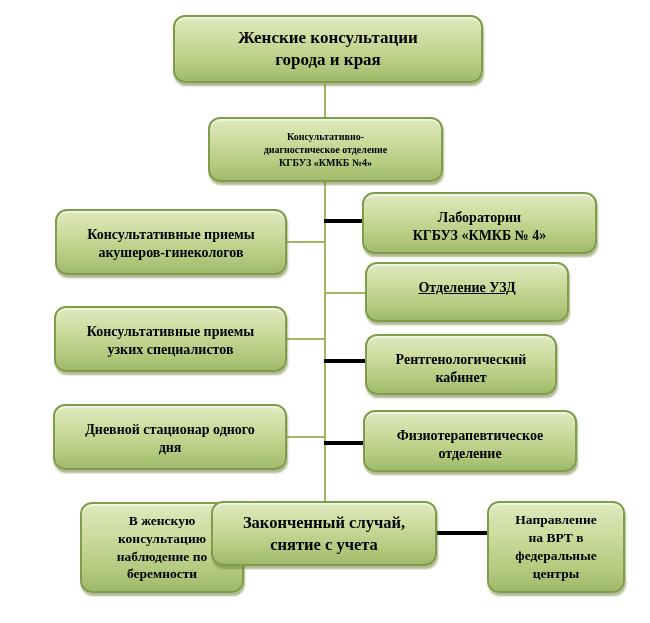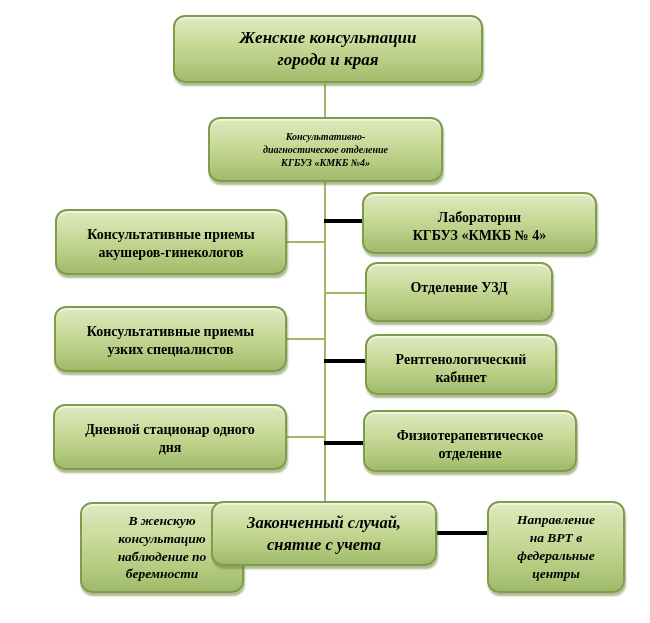--- a/index.html
+++ b/index.html
@@ -24,30 +24,30 @@
     box-shadow: inset 0 2px 1px rgba(255,255,255,0.55), 1px 3px 2px rgba(110,130,60,0.55);
     color: #000000;
     font-weight: bold;
     text-align: center;
     white-space: pre-line;
     display: flex;
     flex-direction: column;
     align-items: center;
     line-height: 1.32;
   }
-  .v-center { justify-content: center; font-style: italic; }
+  .v-center { justify-content: center; }
   .v-top    { justify-content: flex-start; padding-top: 15px; }
 
   .n-root          { left: 173px; top: 15px;  width: 310px; height: 68px; font-size: 17px; }
   .n-kdo           { left: 208px; top: 117px; width: 235px; height: 65px; font-size: 10px; }
   .n-left1         { left: 55px;  top: 209px; width: 232px; height: 66px; font-size: 14px; }
   .n-left2         { left: 54px;  top: 306px; width: 233px; height: 66px; font-size: 14px; }
   .n-left3         { left: 53px;  top: 404px; width: 234px; height: 66px; font-size: 14px; }
   .n-right1        { left: 362px; top: 192px; width: 235px; height: 62px; font-size: 14px; }
-  .n-right2        { left: 365px; top: 262px; width: 188px; height: 60px; font-size: 14px; }
+  .n-right2        { left: 365px; top: 262px; width: 204px; height: 60px; font-size: 14px; text-decoration: underline; }
   .n-right3        { left: 365px; top: 334px; width: 192px; height: 61px; font-size: 14px; }
   .n-right4        { left: 363px; top: 410px; width: 214px; height: 62px; font-size: 14px; }
   .n-bottom-left   { left: 32px;  top: 502px; width: 164px; height: 91px; font-size: 13.5px; margin-left: 48px; }
   .n-bottom-center { left: 211px; top: 501px; width: 226px; height: 65px; font-size: 16.5px; }
   .n-bottom-right  { left: 487px; top: 501px; width: 138px; height: 92px; font-size: 13.5px; }
 
   .conn {
     position: absolute;
   }
   .thin  { background: #a3b661; }

